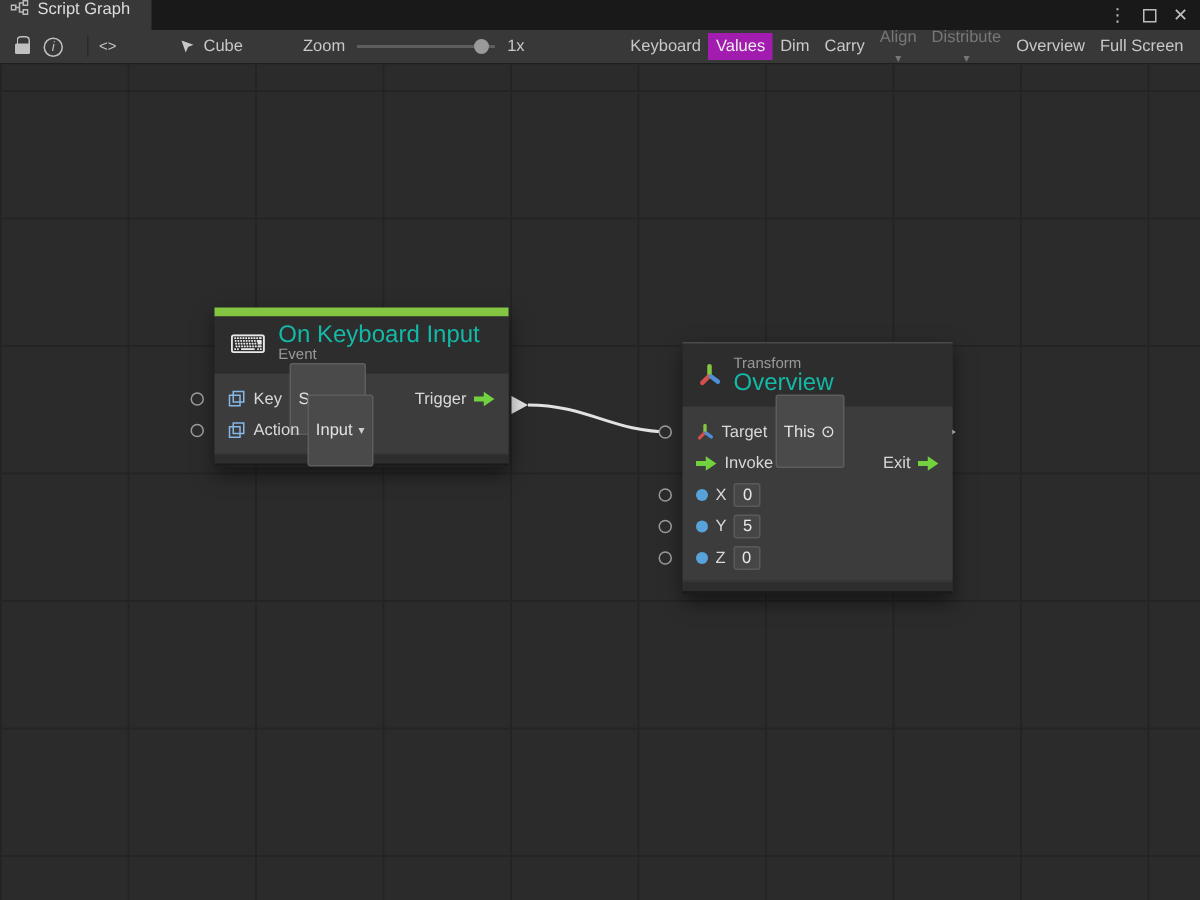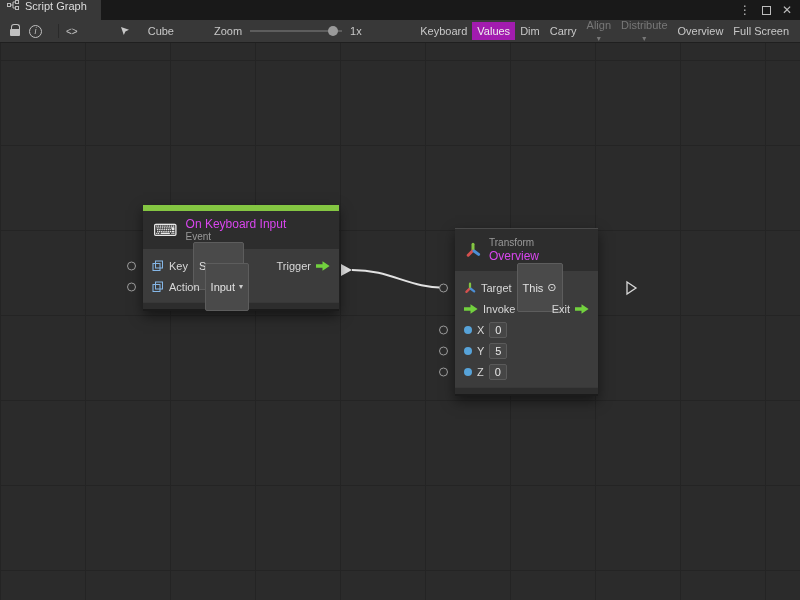--- a/index.html
+++ b/index.html
@@ -21,21 +21,21 @@
   .tbi { display:inline-flex; align-items:center; justify-content:center; cursor:pointer; }
   .lock { width:10px; height:7px; background:#c0c0c0; border-radius:1px; position:relative;
           margin:3px 9px 0 4px; }
   .lock::before { content:""; position:absolute; top:-5px; left:1px; width:7px; height:6px;
                   border:1.5px solid #c0c0c0; border-bottom:none; border-radius:3px 3px 0 0; }
   .info { width:13px; height:13px; border:1px solid #c0c0c0; border-radius:50%;
           font-size:9px; font-style:italic; display:flex; align-items:center;
           justify-content:center; color:#c0c0c0; margin-right:9px; }
   .tb-divider { width:1px; height:14px; background:#2a2a2a; margin:0 7px; }
   .code-icon { letter-spacing:0px; font-size:10px; color:#c0c0c0; }
-  .crumb-group { display:flex; align-items:center; gap:18px; margin-left:42px; cursor:pointer; }
+  .crumb-group { display:flex; align-items:center; gap:6px; margin-left:42px; cursor:pointer; }
   .zoom-label { margin-left:40px; }
   .slider { width:92px; height:2px; background:#5d5d5d; position:relative; margin:0 8px; cursor:pointer; }
   .knob { position:absolute; top:-4px; left:78px; width:10px; height:10px; border-radius:50%;
           background:#9a9a9a; }
   .tb-buttons { margin-left:auto; display:flex; align-items:center; height:100%; }
   .tb-btn { padding:3px 5px; cursor:pointer; white-space:nowrap; display:flex; align-items:center; gap:3px; }
   .tb-btn.active { background:#a21caf; color:#eeeeee; }
   .tb-btn.disabled { color:#777777; cursor:default;flex-direction:column; }
   .dd-arr { font-size:8px; }
 
@@ -43,21 +43,21 @@
   .canvas { position:relative; width:800px; height:557px; background-color:#2b2b2b;
             background-image:linear-gradient(#242424 1px,transparent 1px),
                              linear-gradient(90deg,#242424 1px,transparent 1px);
             background-size:85px 85px; background-position:0px 17px; overflow:hidden; }
 
   .node { position:absolute; font-size:11px; box-shadow:0 5px 12px rgba(0,0,0,.5); }
   .accent { height:6px; background:#84C642; }
   .node-header { background:#2d2d2d; display:flex; align-items:center; gap:8px; padding:6px 10px; }
   .node2 .node-header { padding:8px 10px; border-top:1px solid #4a4a4a; }
   .kbd-glyph { font-family:"DejaVu Sans",sans-serif; font-size:17px; color:#e8e8e8; line-height:1; }
-  .node-title { color:#d946ef; font-size:12px; line-height:14px; }
+  .node-title { color:#14b8a6; font-size:16px; line-height:14px; }
   .node-sub { color:#9a9a9a; font-size:10px; line-height:12px; }
   .node-body { background:#3c3c3c; padding:6px 0 5px; }
   .nrow { position:relative; height:21px; display:flex; align-items:center; gap:5px;
           padding:0 9px; color:#d8d8d8; }
   .port { position:absolute; left:-16px; top:50%; transform:translateY(-50%);
           width:9px; height:9px; border:1px solid #9a9a9a; border-radius:50%;
           background:#2b2b2b; cursor:crosshair; }
   .chip { background:#4a4a4a; border:1px solid #5d5d5d; border-radius:2px; padding:17px 5px;
           display:inline-flex; align-items:center; gap:4px; color:#e2e2e2; cursor:pointer; }
   .chip .dd-arr { color:#cccccc; }
@@ -175,21 +175,21 @@
         <span>Action</span>
         <span class="chip">
           <span>Input</span>
           <span class="dd-arr">▾</span>
         </span>
       </div>
     </div>
     <div class="node-footer"></div>
   </div>
 
-  <div class="node node2" style="left:455px; top:185px; width:143px;">
+  <div class="node node2" style="left:455px; top:185px; width:180px;">
     <div class="node-header">
       <svg width="16" height="16" viewBox="0 0 16 16" stroke-linecap="round">
         <line x1="8" y1="8" x2="8" y2="2.2" stroke="#84C642" stroke-width="3"></line>
         <line x1="7.2" y1="9.2" x2="3.2" y2="13.2" stroke="#D4504E" stroke-width="3"></line>
         <line x1="9" y1="9" x2="13.6" y2="12.4" stroke="#4C8FD6" stroke-width="3"></line>
       </svg>
       <div>
         <div class="node-sub">Transform</div>
         <div class="node-title">Overview</div>
       </div>

